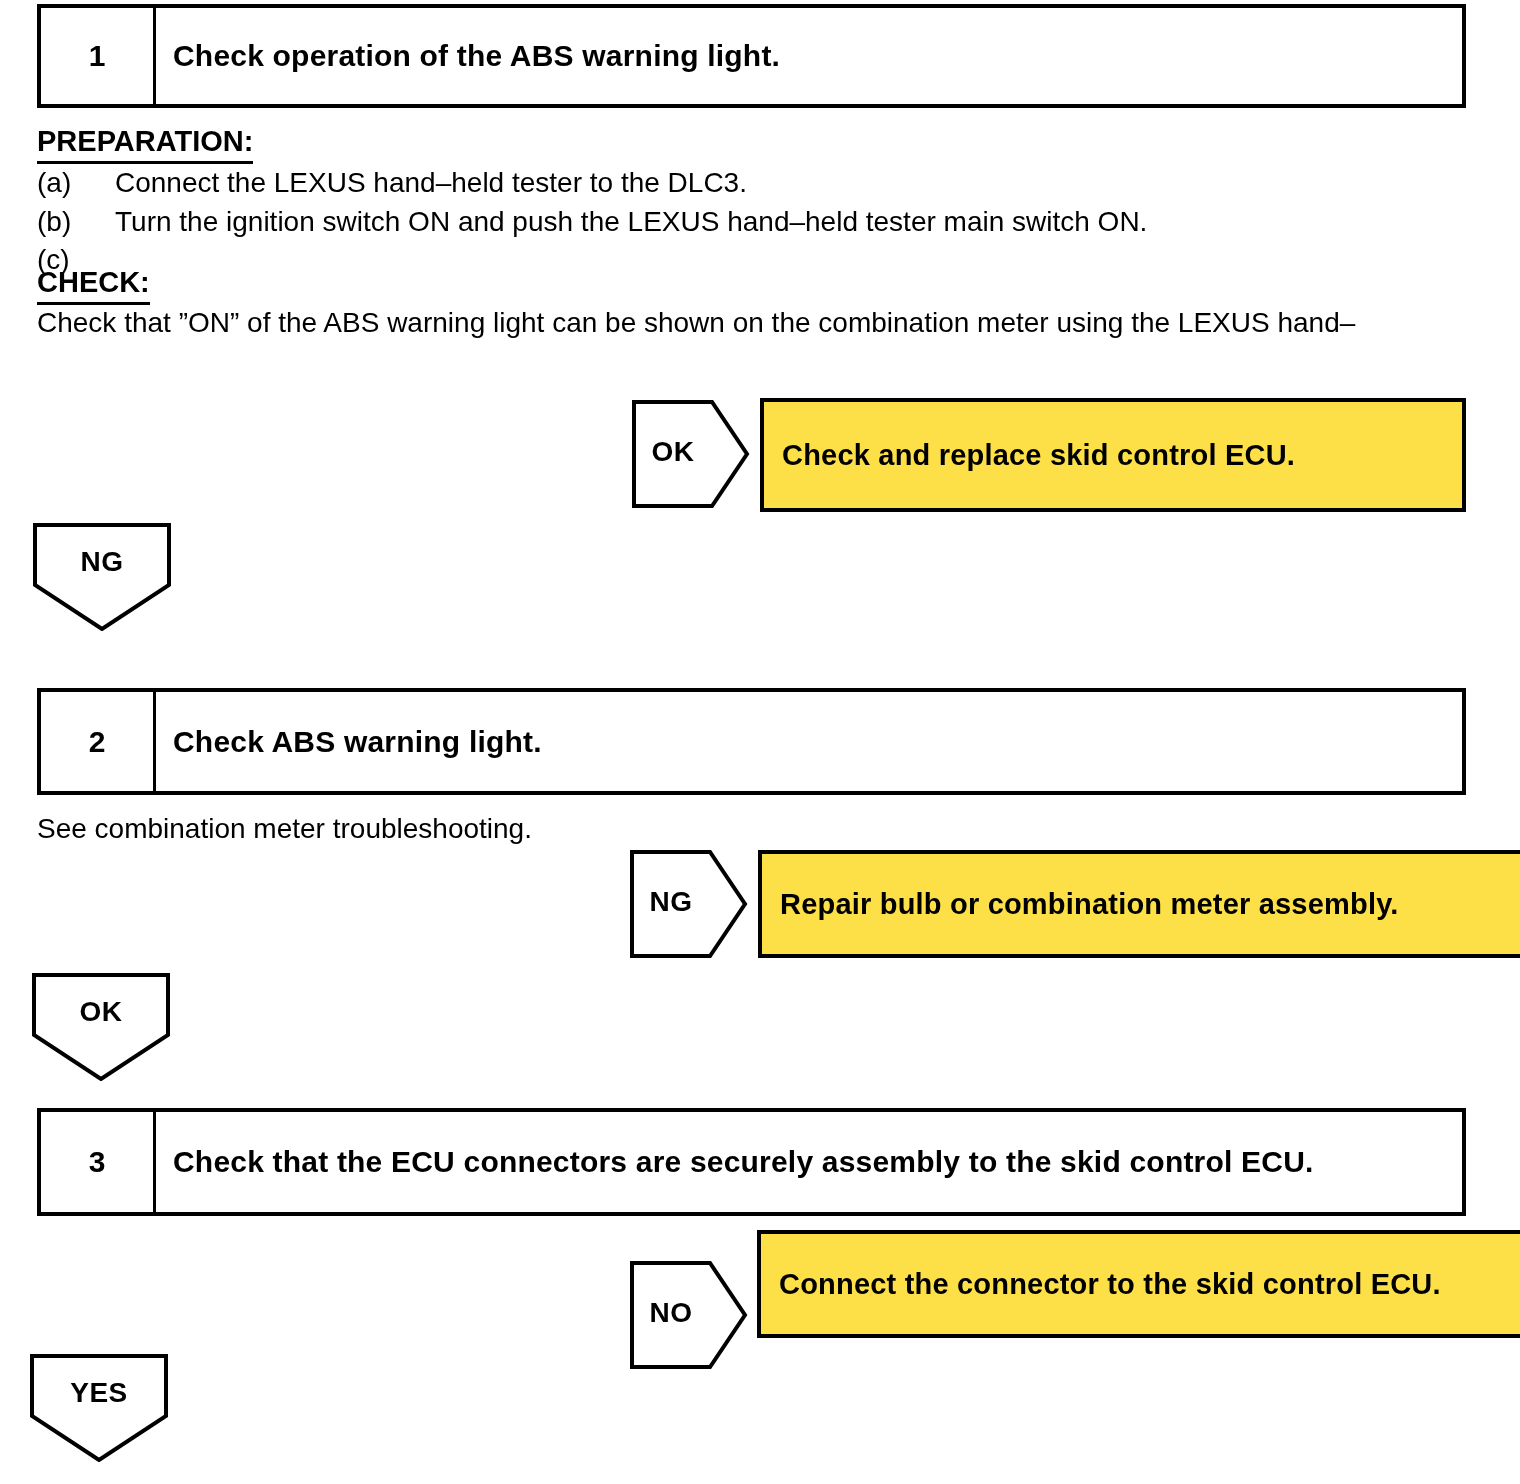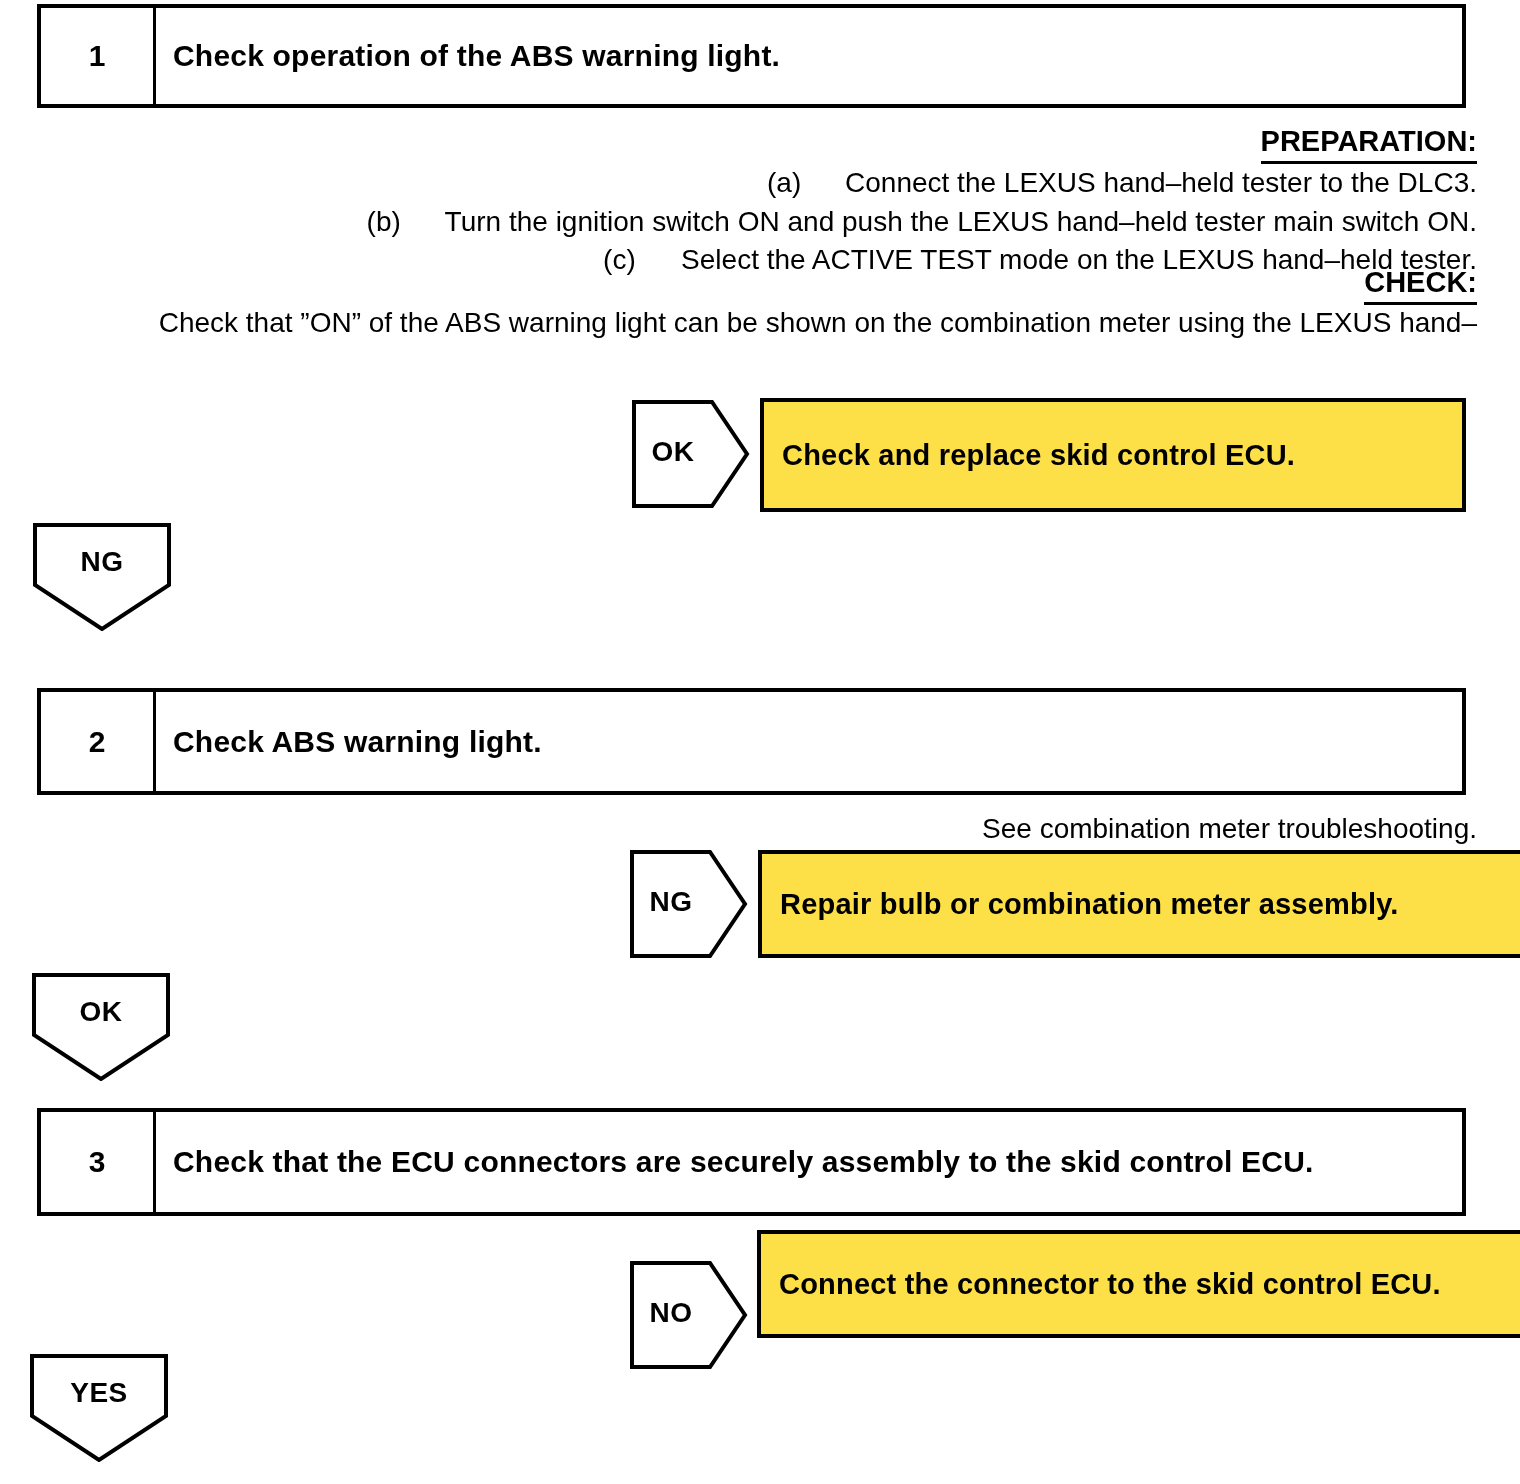--- a/index.html
+++ b/index.html
@@ -15,21 +15,21 @@
     width:112px; flex:0 0 112px; border-right:3px solid #000;
     display:flex; align-items:center; justify-content:center;
     font-weight:bold; font-size:30px;
   }
   .step-title {
     flex:1; display:flex; align-items:center; padding-left:17px; padding-right:8px;
     font-weight:bold; font-size:30px; letter-spacing:0.2px;
   }
   .line {
     position:absolute; left:37px; width:1440px; font-size:28px; line-height:34px;
-    display:flex; align-items:flex-start; white-space:nowrap;justify-content:flex-end;
+    display:flex; align-items:flex-start; white-space:nowrap;
   }
   .heading { font-weight:bold; font-size:29px; }
   .underlined { display:inline-block; border-bottom:3px solid #000; padding-bottom:3px; }
   .item-label { flex:0 0 78px; }
   .arrow-right { position:absolute; width:118px; height:108px; }
   .arrow-down  { position:absolute; width:138px; height:108px; }
   .arrow-right .arrow-label {
     position:absolute; left:0; top:0; width:82px; height:104px;
     display:flex; align-items:center; justify-content:center;
     font-weight:bold; font-size:28px; letter-spacing:0.5px;
@@ -63,21 +63,20 @@
   <div class="line" style="top:166px;">
     <span class="item-label">(a)</span>
     <span>Connect the LEXUS hand–held tester to the DLC3.</span>
   </div>
   <div class="line" style="top:205px;">
     <span class="item-label">(b)</span>
     <span>Turn the ignition switch ON and push the LEXUS hand–held tester main switch ON.</span>
   </div>
   <div class="line" style="top:243px;">
     <span class="item-label">(c)</span>
-    <span>Select the ACTIVE TEST mode on the LEXUS hand–held tester.</span>
   </div>
 
   <div class="line" style="top:265px;">
     <span class="heading underlined">CHECK:</span>
   </div>
   <div class="line" style="top:306px;">
     <span>Check that ”ON” of the ABS warning light can be shown on the combination meter using the LEXUS hand–</span>
   </div>
 
   <div class="arrow-right" style="left:632px; top:400px;">

